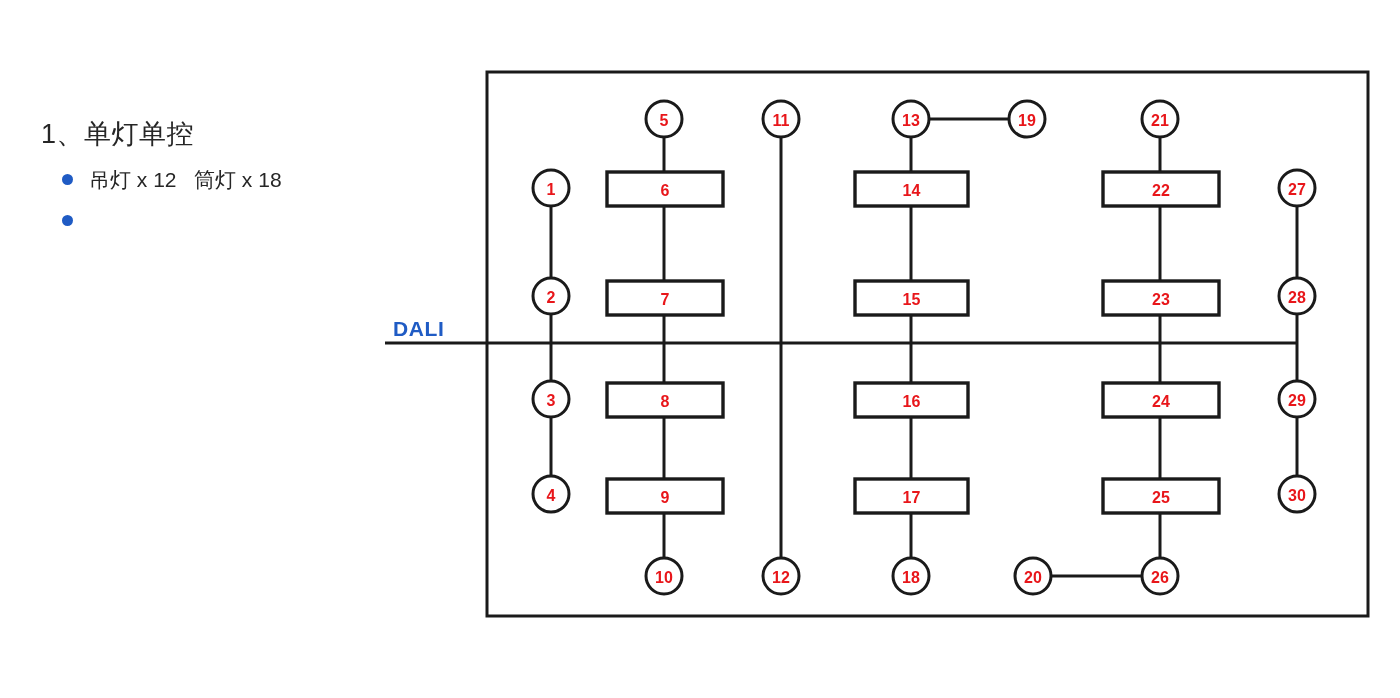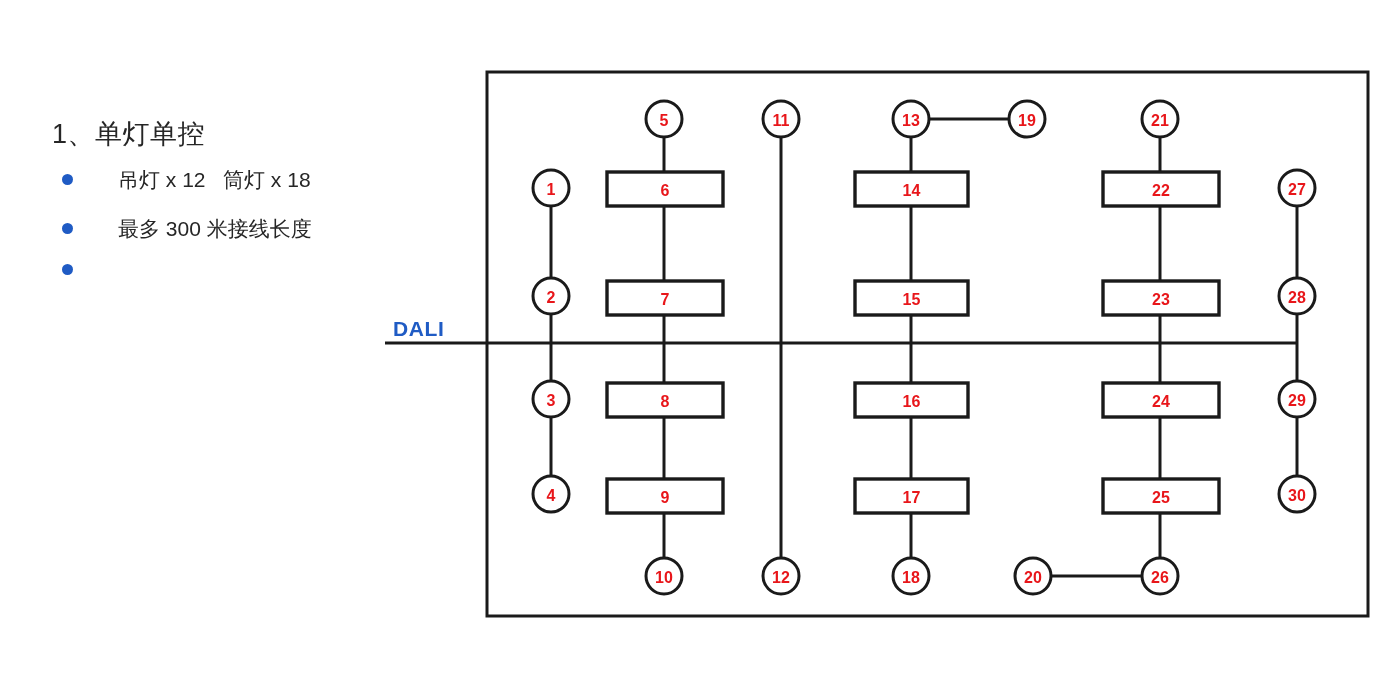--- a/index.html
+++ b/index.html
@@ -21,29 +21,28 @@
     position: absolute;
     left: 40px;
     top: 118px;
     width: 400px;
   }
   #panel-title {
     font-size: 27px;
     color: #262626;
     font-weight: 400;
     letter-spacing: 0.5px;
-    margin: 0 0 14px 12px;
+    margin: 0 0 14px 1px;
     line-height: 1.25;
   }
   .bullet-row {
     display: flex;
     align-items: center;
     margin: 0 0 22px 0;
     padding-left: 22px;
-    gap: 29px;
   }
   .bullet-dot {
     width: 11px;
     height: 11px;
     border-radius: 50%;
     background: #1F5BC4;
     flex: 0 0 auto;
     margin-right: 16px;
   }
   .bullet-text {
@@ -86,24 +85,20 @@
 <div id="root">
 
   <div id="text-panel">
     <h1 id="panel-title">1、单灯单控</h1>
 
     <div class="bullet-row">
       <span class="bullet-dot"></span>
       <span class="bullet-text">吊灯 x 12   筒灯 x 18</span>
     </div>
 
-    <div class="bullet-row">
-      <span class="bullet-dot"></span>
-      <span class="bullet-text">最多 300 米接线长度</span>
-    </div>
 
     <div class="bullet-row">
       <span class="bullet-dot"></span>
     </div>
   </div>
 
   <svg id="diagram" width="1400" height="698" viewBox="0 0 1400 698">
 
     <rect id="frame-rect" class="frame" x="487" y="72" width="881" height="544"></rect>
 

